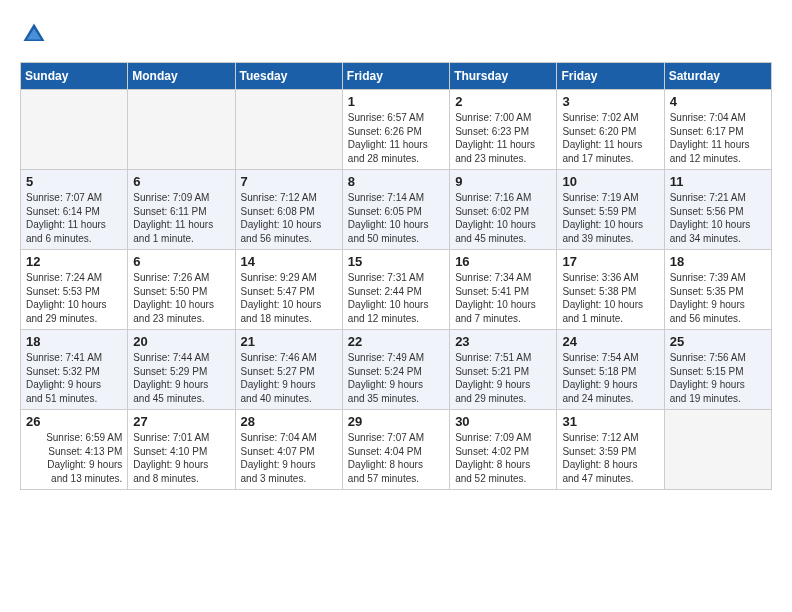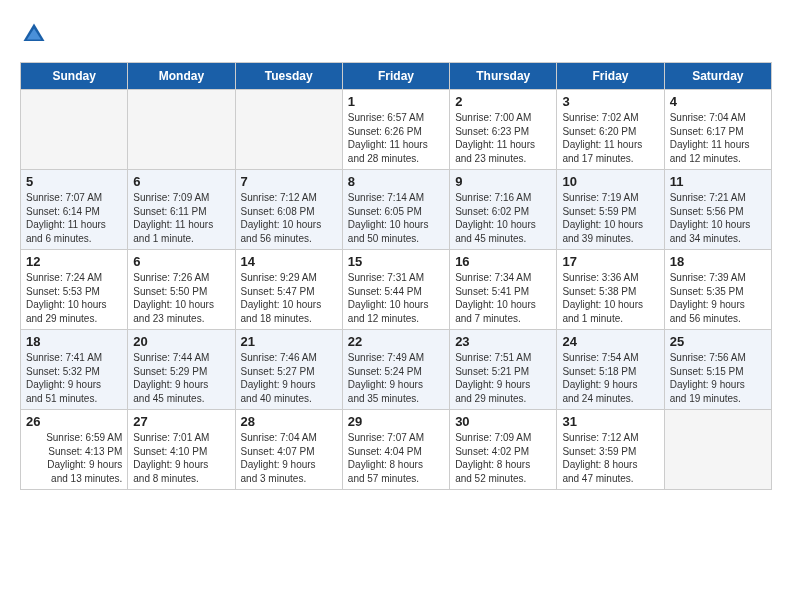--- a/index.html
+++ b/index.html
@@ -53,21 +53,21 @@
     .calendar {
       width: 100%;
       border-collapse: collapse;
     }
     .calendar th {
       background-color: #1a5fa8;
       color: #fff;
       font-size: 12px;
       font-weight: bold;
       padding: 6px 4px;
-      text-align: center;
+      text-align: left;
       border: 1px solid #ccc;
     }
     .calendar td {
       border: 1px solid #ccc;
       vertical-align: top;
       padding: 4px 5px;
       width: 107px;
       min-height: 80px;
       font-size: 10px;
       color: #333;
@@ -234,21 +234,21 @@
           <td>
             <div class="day-num">14</div>
             <div class="cell-text" style="white-space: pre-line;">Sunrise: 9:29 AM
 Sunset: 5:47 PM
 Daylight: 10 hours
 and 18 minutes.</div>
           </td>
           <td>
             <div class="day-num">15</div>
             <div class="cell-text" style="white-space: pre-line;">Sunrise: 7:31 AM
-Sunset: 5:44 PM
+Sunset: 2:44 PM
 Daylight: 10 hours
 and 12 minutes.</div>
           </td>
           <td>
             <div class="day-num">16</div>
             <div class="cell-text" style="white-space: pre-line;">Sunrise: 7:34 AM
 Sunset: 5:41 PM
 Daylight: 10 hours
 and 7 minutes.</div>
           </td>

